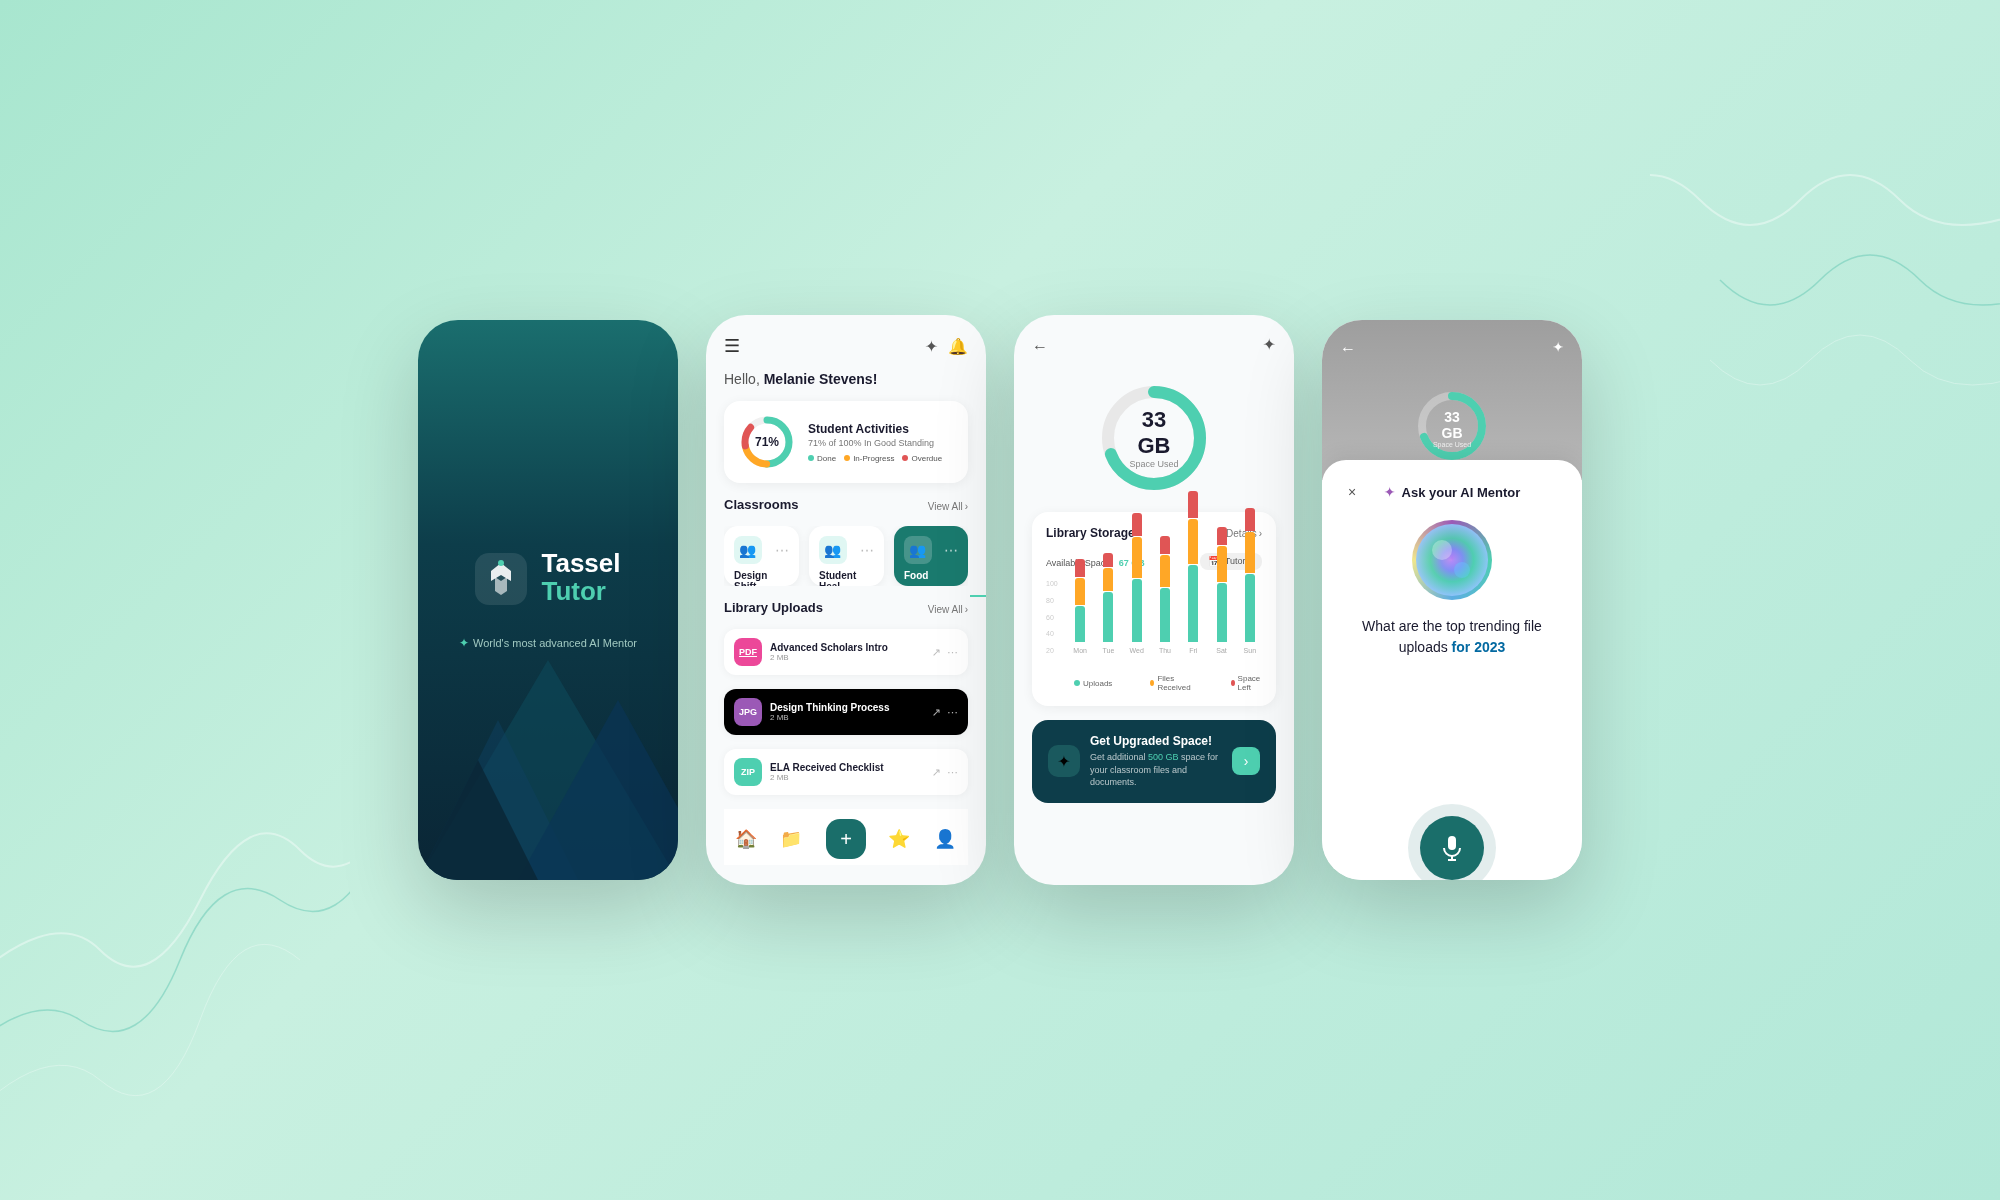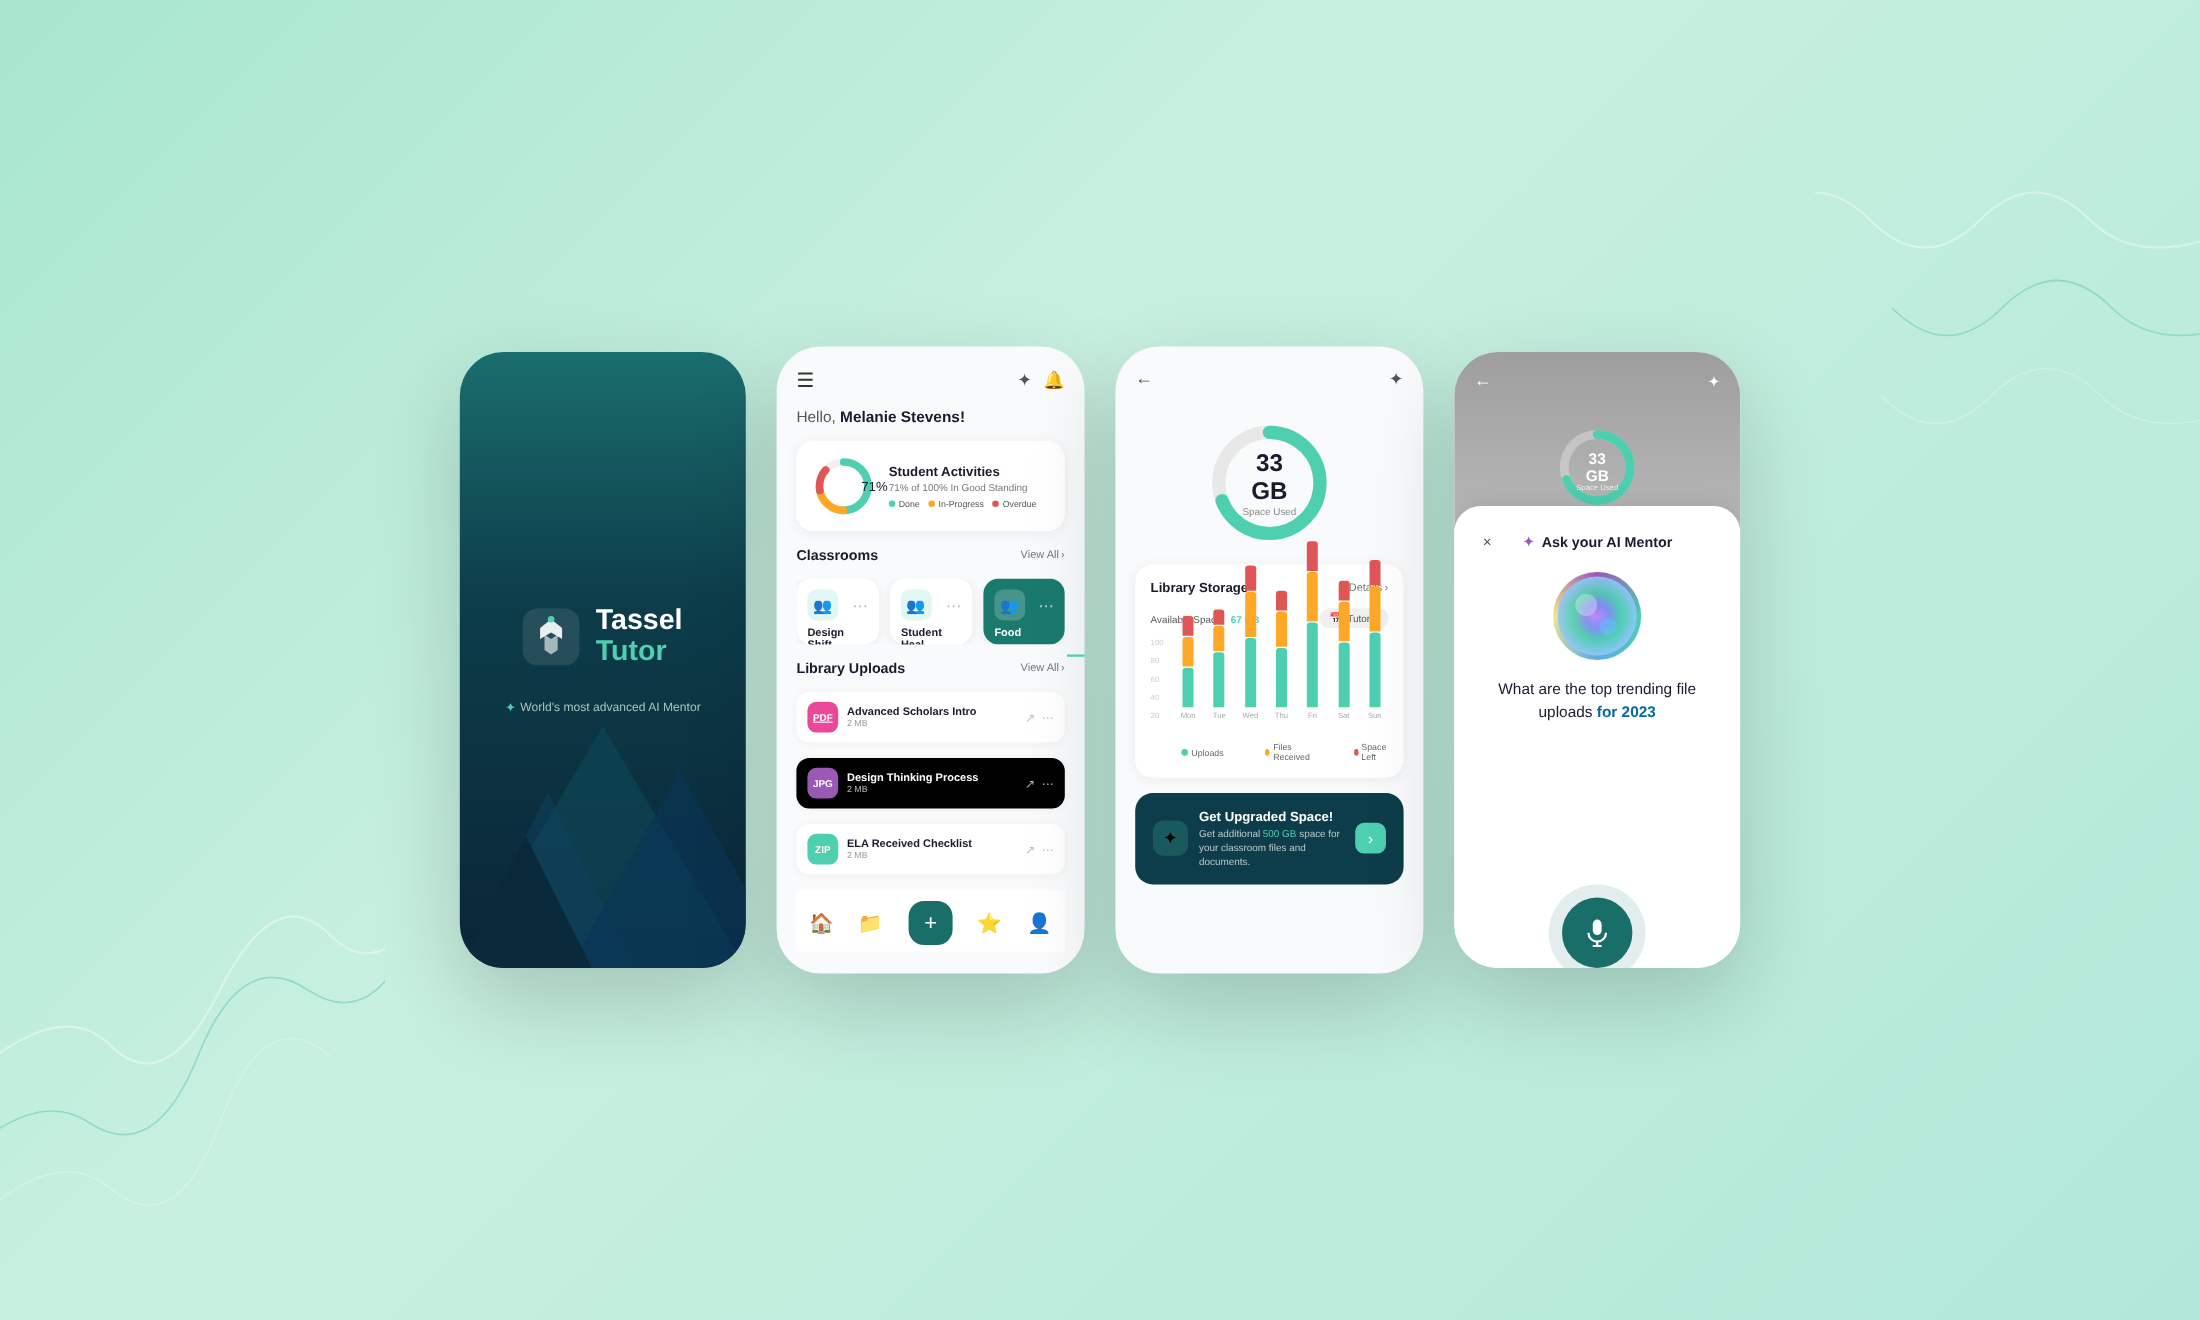--- a/index.html
+++ b/index.html
@@ -150,35 +150,34 @@
       width: 58px;
       height: 58px;
       flex-shrink: 0;
     }
     .donut-label {
       position: absolute;
       top: 50%;
       left: 50%;
       transform: translate(-50%, -50%);
       font-size: 12px;
-      font-weight: 400;
+      font-weight: 700;
       color: #1a1a2e;
-      margin-left: 28px;
     }
     .activities-info { flex: 1; }
     .activities-title { font-size: 12px; font-weight: 700; color: #1a1a2e; margin-bottom: 2px; }
     .activities-sub { font-size: 9px; color: #777; margin-bottom: 6px; }
     .legend { display: flex; gap: 8px; flex-wrap: wrap; }
     .legend-item { display: flex; align-items: center; gap: 3px; font-size: 8px; color: #555; }
     .legend-dot { width: 6px; height: 6px; border-radius: 50%; }
 
     
     .section-header {
       display: flex;
-      align-items: center;
+      align-items: flex-end;
       justify-content: space-between;
     }
     .section-title { font-size: 13px; font-weight: 700; color: #1a1a2e; }
     .view-all { font-size: 10px; color: #777; display: flex; align-items: center; gap: 2px; cursor: pointer; }
     .view-all-chevron { font-size: 10px; }
 
     
     .classrooms-row {
       display: flex;
       gap: 10px;

